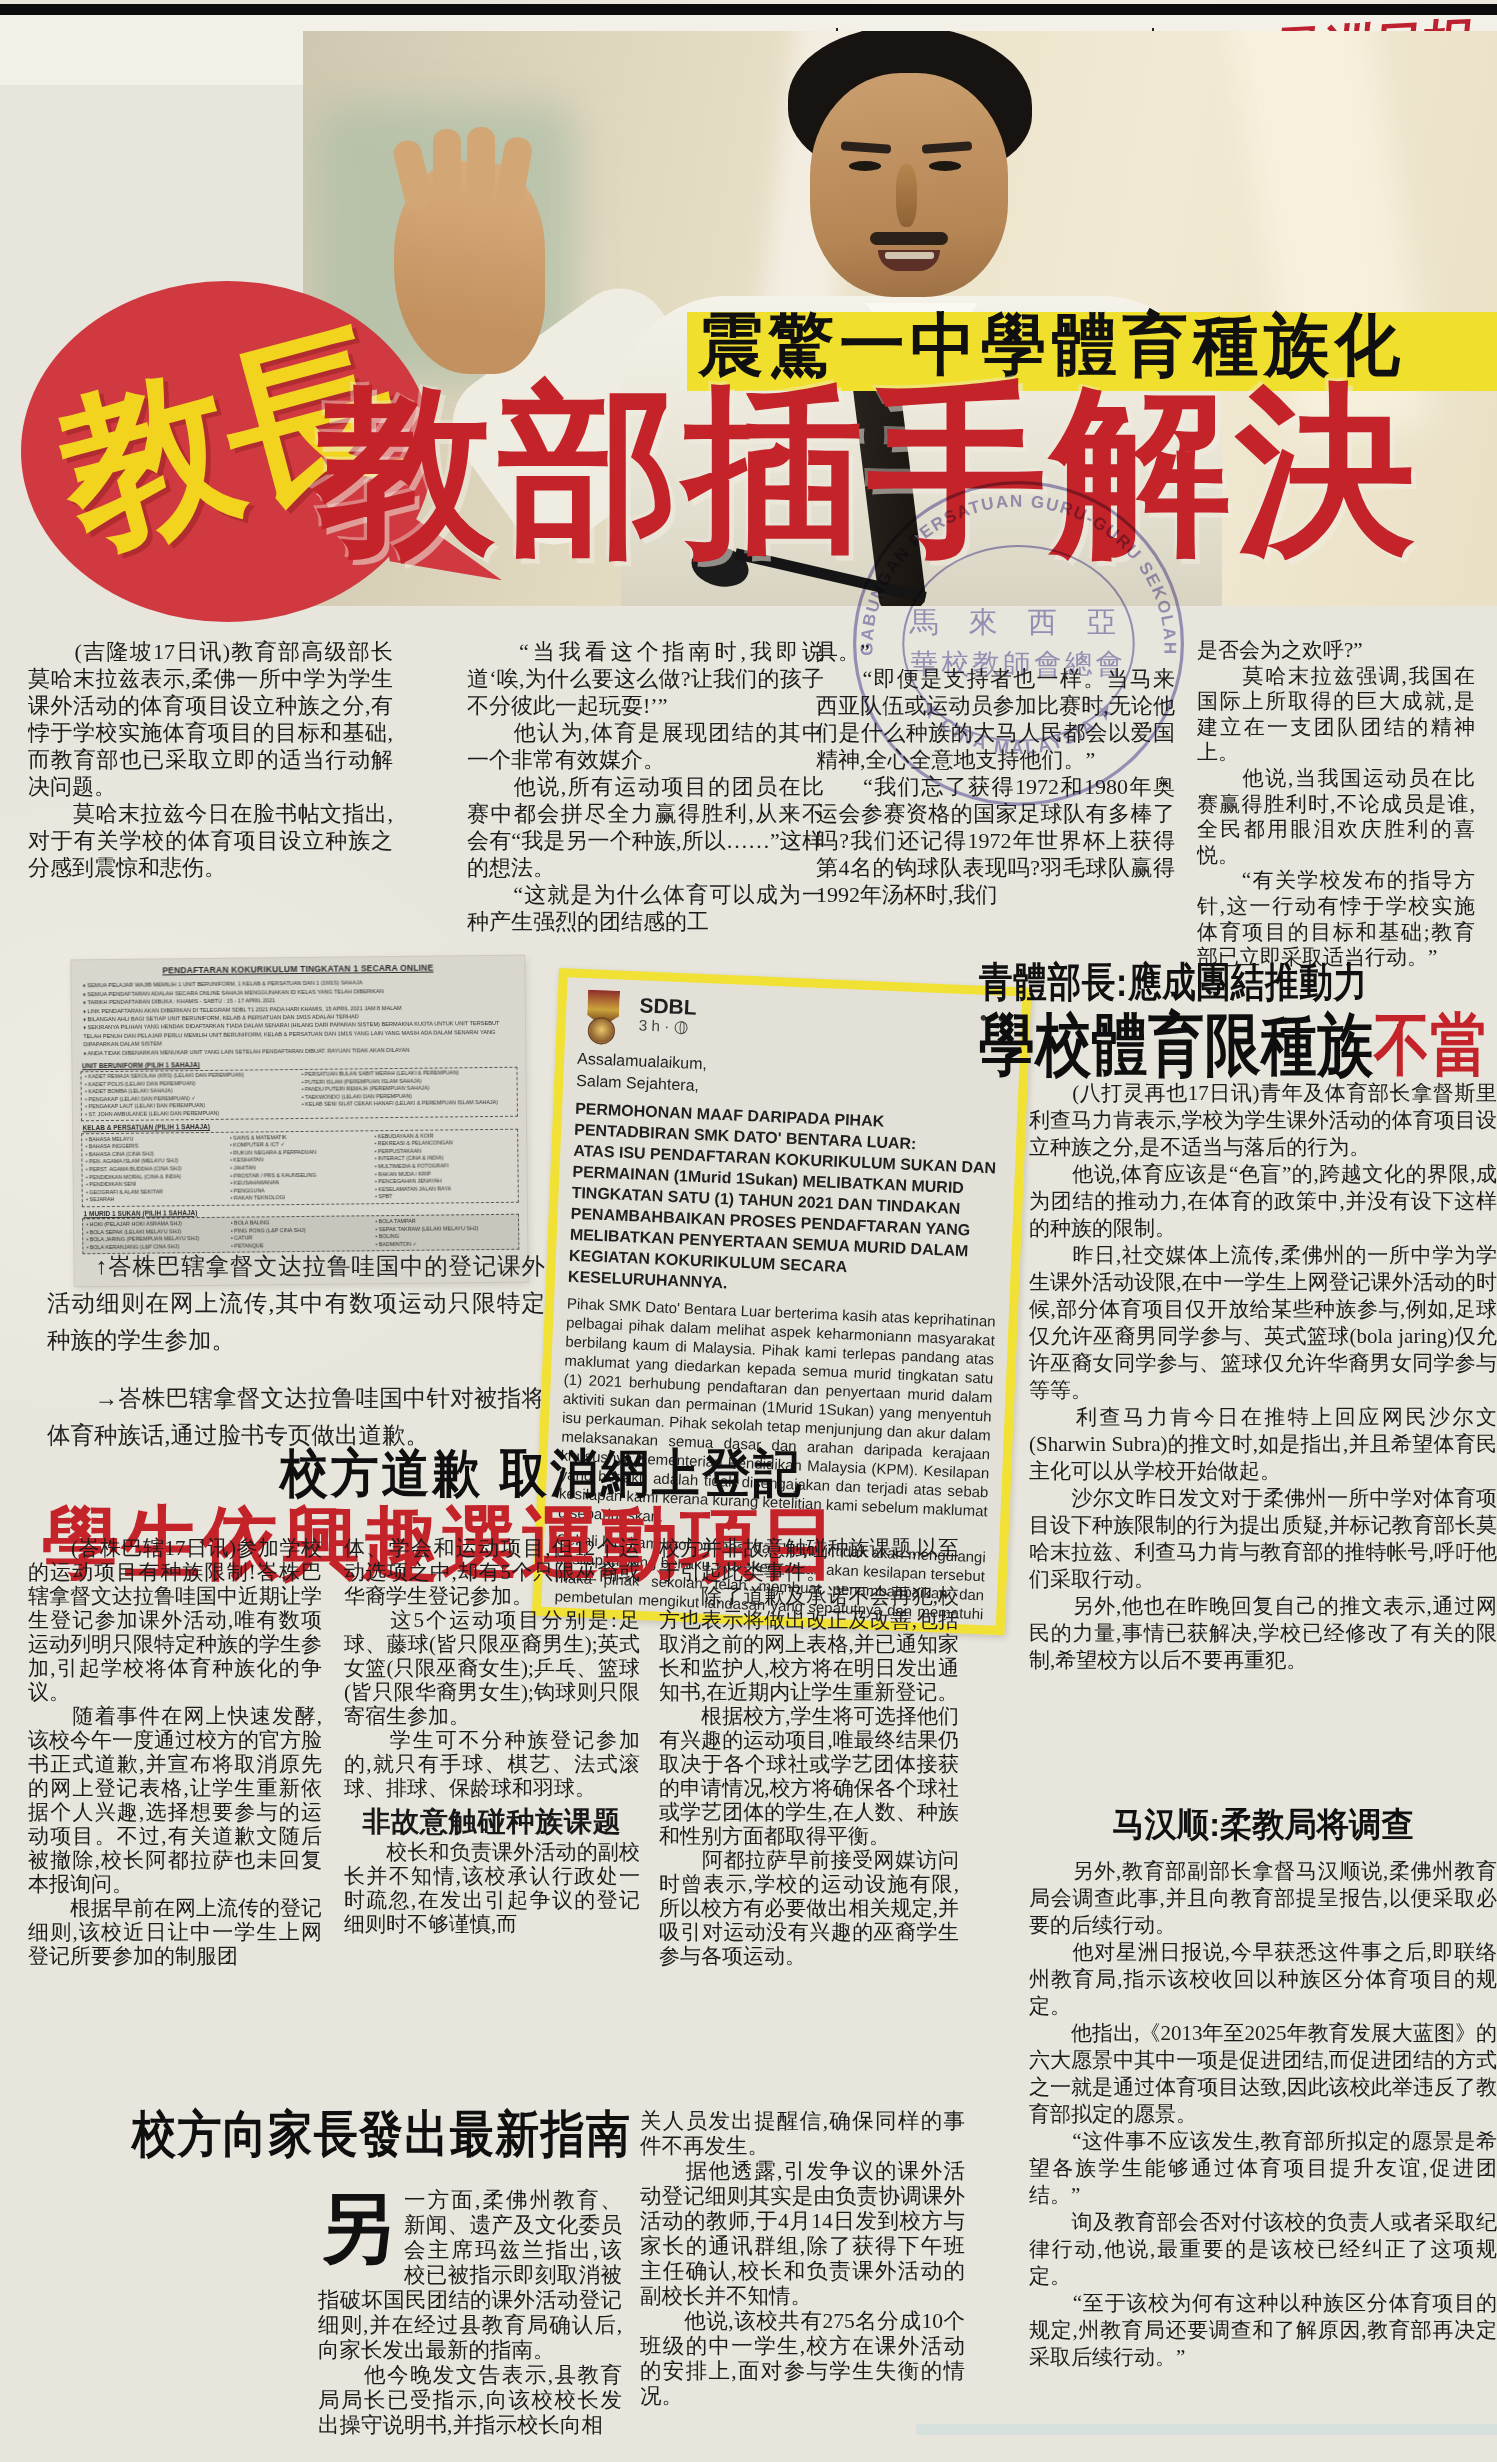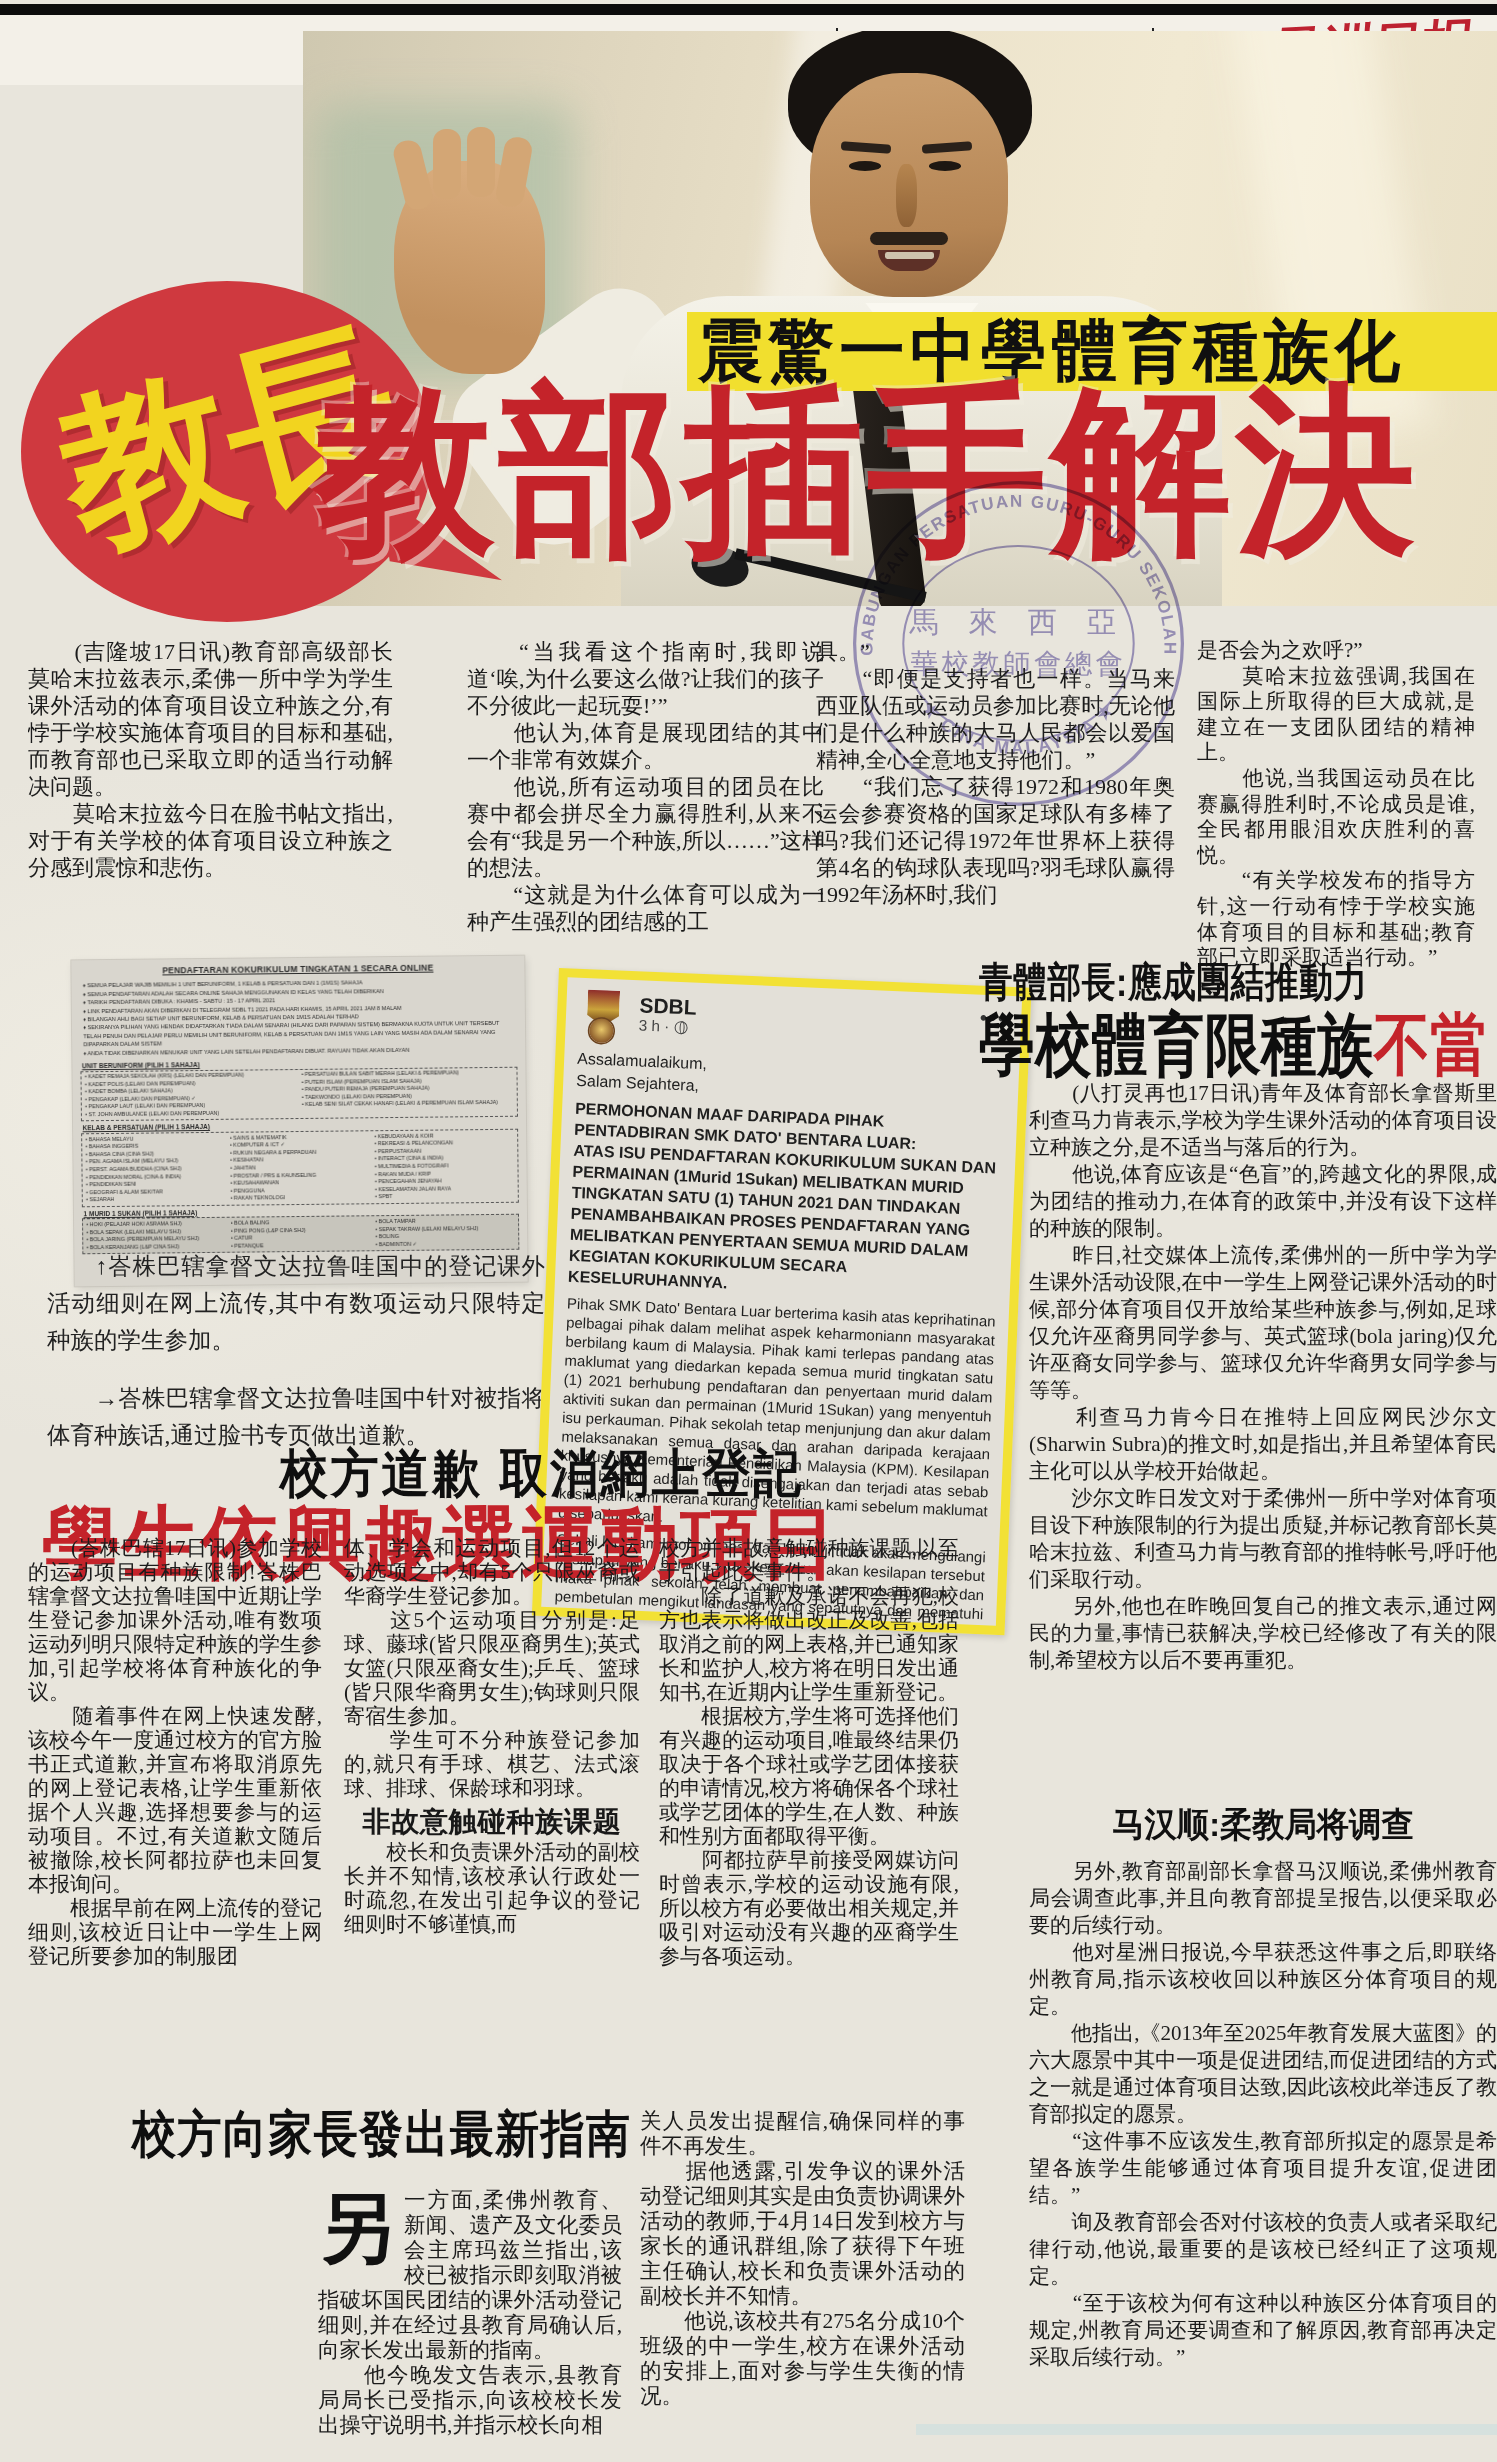--- a/index.html
+++ b/index.html
@@ -63,21 +63,21 @@
     transform:rotate(14deg);}
   .mic-rod{position:absolute;left:430px;top:539px;width:195px;height:10.6px;background:#151515;transform:rotate(13deg);}
 
   
   .bubble{left:21px;top:281px;width:412px;height:341px;background:#cf393f;border-radius:50%;}
   .bubble-tail{left:380px;top:487px;width:122px;height:106px;background:#cf393f;
     clip-path:polygon(0 6%,100% 88%,8% 70%);}
   .bubble-text{position:absolute;left:39px;top:71px;font-family:"Liberation Sans",sans-serif;
     font-weight:900;font-size:172px;line-height:1;color:#f2d41f;transform:rotate(-15deg);letter-spacing:-4.9px;
     text-shadow:4px 4.9px 0 rgba(120,20,20,.35);}
-  .kicker{left:687px;top:312px;width:810px;height:79px;background:#f1df2e;display:flex;align-items:center;}
+  .kicker{left:687px;top:312px;width:810px;height:79px;background:#f1df2e;display:flex;align-items:flex-end;}
   .kicker span{font-family:"Liberation Sans",sans-serif;font-weight:900;font-size:68px;color:#101010;
     letter-spacing:5.7px;padding-left:11.4px;white-space:nowrap;transform:scaleX(.96);transform-origin:left;}
   .mainhead{left:315px;top:375px;width:1182px;font-family:"Liberation Sans",sans-serif;font-weight:900;
     font-size:183px;line-height:1.05;color:#c4232a;white-space:nowrap;letter-spacing:4.9px;
     transform:scaleX(.98);transform-origin:left;
     text-shadow:4.9px 4.9px 0 rgba(240,236,224,.55),-3.2px -3.2px 0 rgba(240,236,224,.4);}
 
   
   .stamp{left:843px;top:473px;width:351px;height:344px;opacity:.62;mix-blend-mode:multiply;}
 

